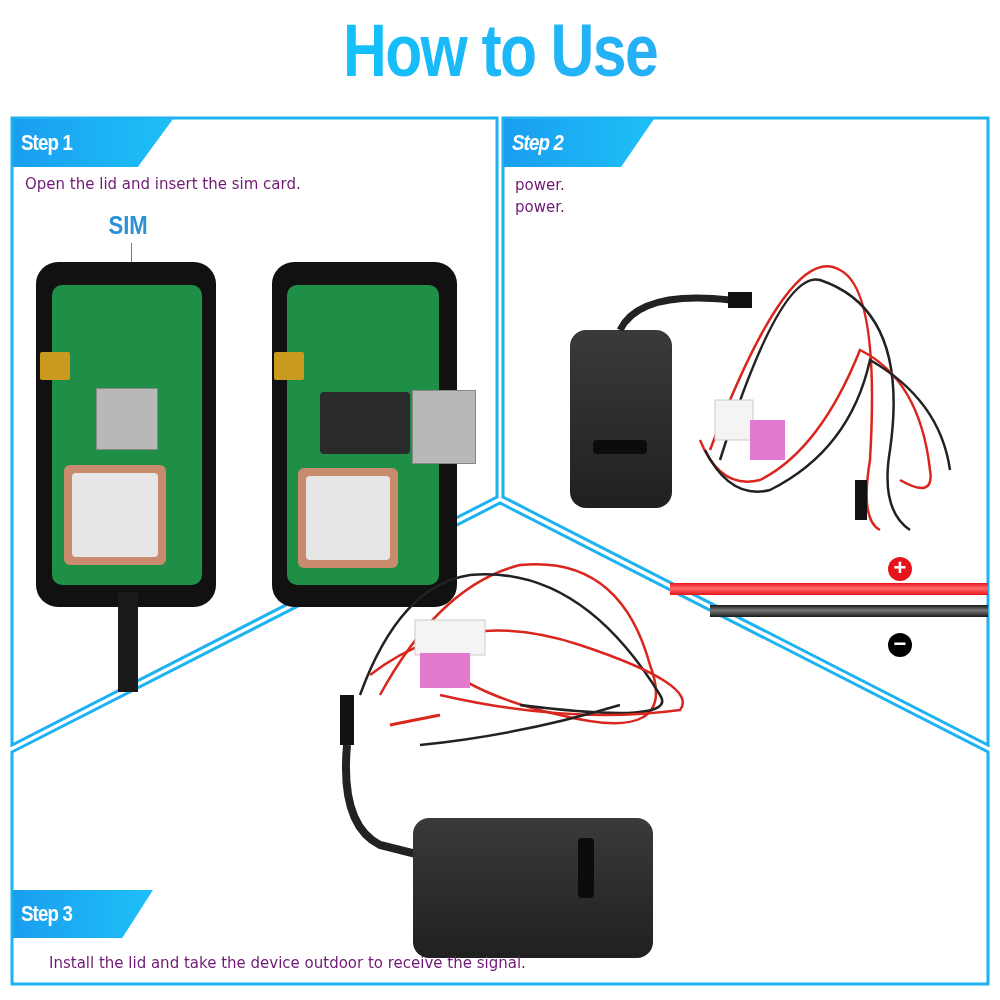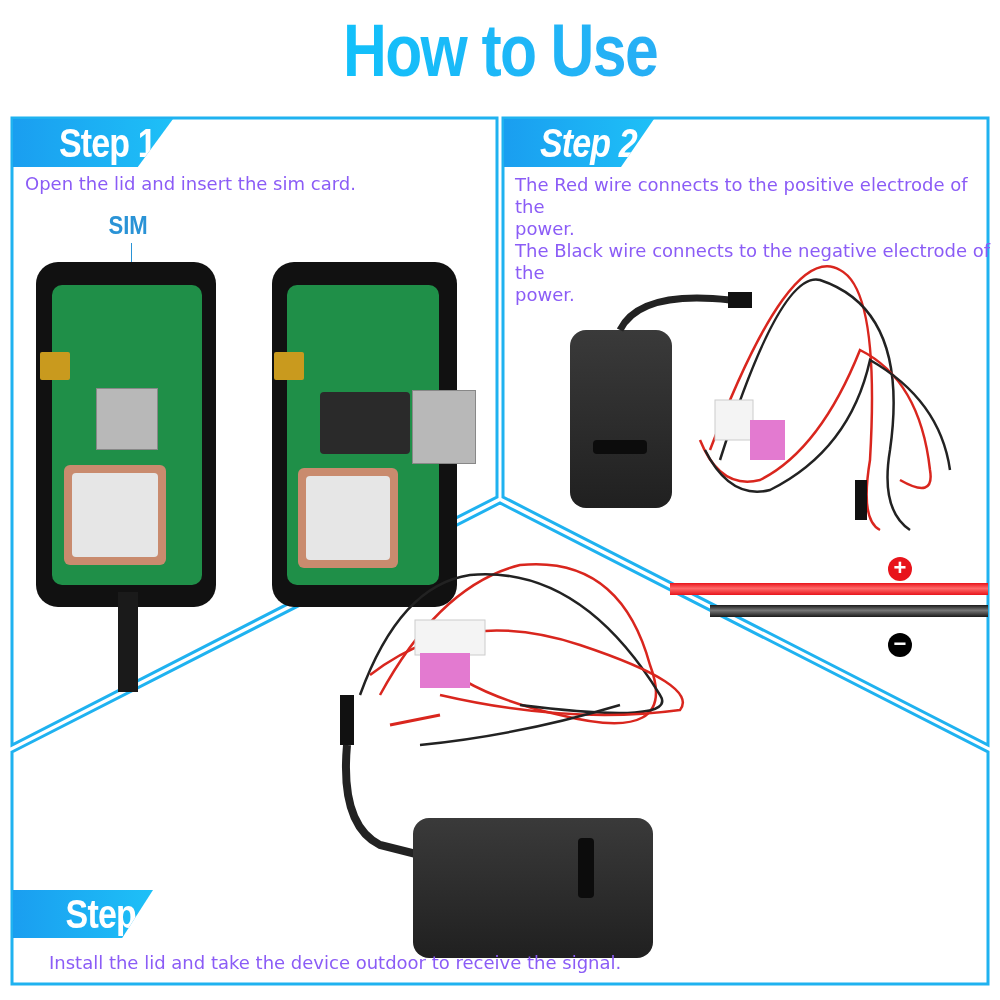--- a/index.html
+++ b/index.html
@@ -1,21 +1,21 @@
 <!DOCTYPE html>
 <html><head>
 <meta charset="utf-8">
 <style>
   html, body { margin:0; padding:0; background:#ffffff; }
   body { width:1000px; height:1000px; position:relative; overflow:hidden; font-family:"Liberation Sans", sans-serif; }
   .title { position:absolute; left:0; top:8px; width:1000px; text-align:center; font-family:"Liberation Sans", sans-serif; font-weight:bold; font-size:74px; letter-spacing:-2px; color:#1cb6f5; transform:scaleX(0.82); transform-origin:center; background:linear-gradient(90deg,#00cfff,#3aa0f0); -webkit-background-clip:text; background-clip:text; -webkit-text-fill-color:transparent; }
   svg.frame { position:absolute; left:0; top:0; }
-  .step-tag { position:absolute; height:48px; color:#fff; font-weight:bold; font-size:40px; line-height:48px; padding-left:26px; box-sizing:border-box; background:linear-gradient(90deg,#1a9ef0,#1ec0f7); clip-path:polygon(0 0,100% 0,78% 100%,0 100%);text-align:right; }
+  .step-tag { position:absolute; height:48px; color:#fff; font-weight:bold; font-size:22px; line-height:48px; padding-left:8px; box-sizing:border-box; background:linear-gradient(90deg,#1a9ef0,#1ec0f7); clip-path:polygon(0 0,100% 0,78% 100%,0 100%); }
   .step-tag span { display:inline-block; transform:scaleX(0.85); transform-origin:left; letter-spacing:-1px; }
-  .desc { position:absolute; font-family:"DejaVu Sans", sans-serif; font-size:18px; color:#8b5cf6; line-height:22px; }
+  .desc { position:absolute; font-family:"DejaVu Sans", sans-serif; font-size:15px; color:#701a75; line-height:22px; }
   .sim-label { position:absolute; color:#2a93d6; font-weight:bold; font-size:26px; transform:scaleX(0.85); }
   .sim-line { position:absolute; width:1px; background:#2a93d6; }
   
   .case { position:absolute; background:#111; border-radius:22px; }
   .pcb { position:absolute; background:#1f8f48; border-radius:10px; }
   .gps { position:absolute; background:#c98b6e; border-radius:6px; }
   .gps-in { position:absolute; background:#e6e6e6; border-radius:4px; }
   .simtray { position:absolute; background:#b8b8b8; border:1px solid #888; }
   .usb { position:absolute; background:#c99a1e; border-radius:2px; }
   .tracker { position:absolute; background:linear-gradient(180deg,#3a3a3a,#202020); border-radius:16px; }
@@ -56,23 +56,21 @@
   <div class="pcb" style="left:287px;top:285px;width:152px;height:300px;"></div>
   <div class="usb" style="left:274px;top:352px;width:30px;height:28px;"></div>
   <div style="position:absolute;left:320px;top:392px;width:90px;height:62px;background:#2a2a2a;border-radius:4px;"></div>
   <div class="simtray" style="left:412px;top:390px;width:62px;height:72px;"></div>
   <div class="gps" style="left:298px;top:468px;width:100px;height:100px;"></div>
   <div class="gps-in" style="left:306px;top:476px;width:84px;height:84px;"></div>
 </div>
 
 <div class="step-tag" style="left:504px;top:119px;width:150px;font-style:italic;"><span>Step 2</span></div>
 <div class="desc" style="left:515px;top:174px;">
-  <div>The Red wire connects to the positive electrode of the</div>
   <div>power.</div>
-  <div>The Black wire connects to the negative electrode of the</div>
   <div>power.</div>
 </div>
 
 <div>
   <div class="tracker" style="left:570px;top:330px;width:102px;height:178px;"></div>
   <div class="leds" style="left:593px;top:440px;width:54px;height:14px;"></div>
   <svg style="position:absolute;left:560px;top:250px;" width="420" height="300">
     <path d="M60 80 Q80 40 170 50" stroke="#222" stroke-width="7" fill="none"></path>
     <rect x="168" y="42" width="24" height="16" fill="#111"></rect>
     <path d="M150 200 Q230 -10 280 20 Q320 40 310 210 Q300 270 320 280" stroke="#d9261e" stroke-width="2.5" fill="none"></path>

